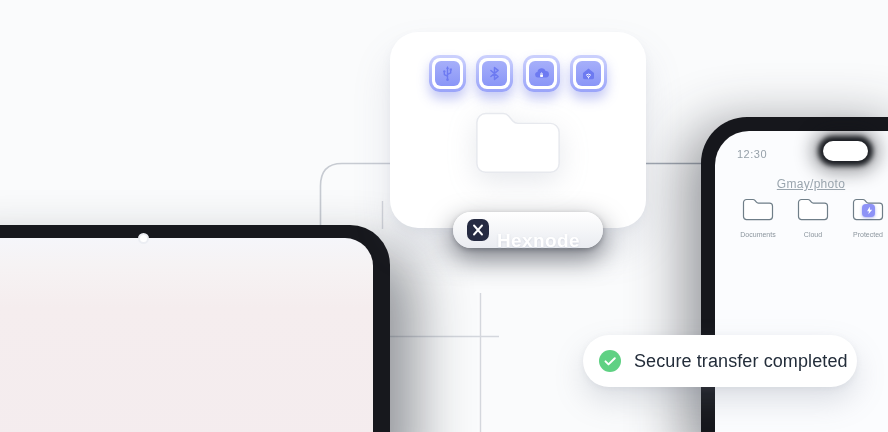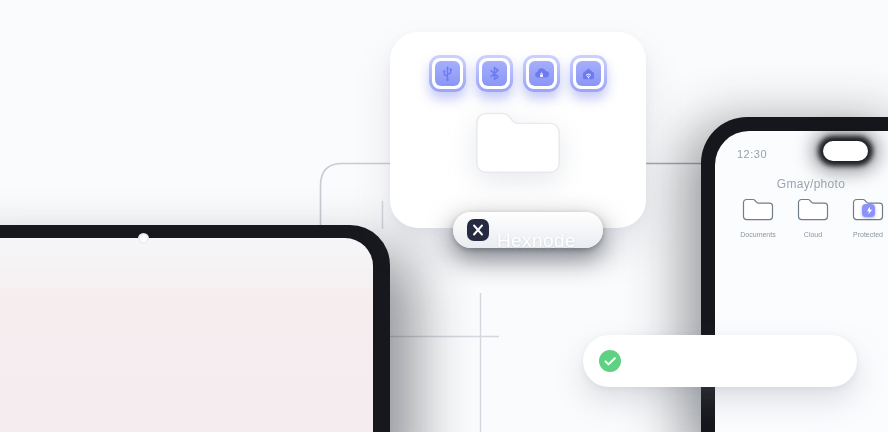--- a/index.html
+++ b/index.html
@@ -51,21 +51,21 @@
   
   .badge {
     position:absolute; left:453px; top:212px; width:150px; height:36px;
     border-radius:18px; z-index:5;
     background:linear-gradient(180deg,#ffffff 0%,#eaecf1 100%);
     box-shadow:0 10px 24px 2px rgba(28,32,44,.5), 0 2px 5px rgba(28,32,44,.28);
     display:flex; align-items:center; gap:8px; padding-left:14px;
   }
   .badge-logo { width:22px; height:22px; flex:0 0 auto; }
   .badge-label {
-    font-size:19px; font-weight:400; color:#ffffff; letter-spacing:.4px;
+    font-size:19px; font-weight:700; color:#ffffff; letter-spacing:.4px;
     text-shadow:0 1px 2px rgba(185,192,205,.55);
     margin-top:21px;
   }
 
   
   .phone {
     position:absolute; left:701px; top:117px; width:210px; height:340px;
     background:#16171c; border-radius:46px 0 0 0; z-index:3;
     filter:drop-shadow(-16px 8px 28px rgba(22,25,33,.45));
   }
@@ -74,21 +74,21 @@
     background:#fbfcfe; border-radius:34px 0 0 0;
   }
   .status-time { position:absolute; left:22px; top:17px; font-size:11px; color:#97a1aa; letter-spacing:.5px; }
   .dynamic-island {
     position:absolute; left:108px; top:10px; width:45px; height:20px;
     background:#ffffff; border-radius:11px;
     box-shadow:0 0 5px 5px rgba(16,18,24,.92), 0 0 18px 11px rgba(16,18,24,.42);
   }
   .phone-header {
     position:absolute; left:20px; top:46px; width:152px; text-align:center;
-    font-size:12px; color:#9aa5ae; letter-spacing:.3px;
+    font-size:12px; color:#9aa5ae; letter-spacing:.3px;text-decoration:underline;
   }
   .folder-row { position:absolute; left:22px; top:64px; display:flex; gap:13px; }
   .folder-item { width:42px; display:flex; flex-direction:column; align-items:center; gap:4px; }
   .folder-item .folder-wrap { position:relative; }
   .folder-label { font-size:7px; color:#8b959d; white-space:nowrap; }
   .folder-badge {
     position:absolute; left:11px; top:9px; width:13px; height:13px;
     background:#8d92f6; border-radius:4px; display:flex; align-items:center; justify-content:center;
     box-shadow:0 1px 3px rgba(100,110,220,.5);
   }
@@ -244,15 +244,16 @@
 
       </div>
     </div>
   </div>
 
   <div class="toast">
     <svg width="22" height="22" viewBox="0 0 22 22">
       <circle cx="11" cy="11" r="11" fill="#5fd183"></circle>
       <path d="M6.5 11.4 l3 3 L15.8 8.3" fill="none" stroke="#ffffff" stroke-width="2" stroke-linecap="round" stroke-linejoin="round"></path>
     </svg>
+    <span class="toast-text">Secure transfer completed</span>
   </div>
 
 </div>
 
 </body></html>

